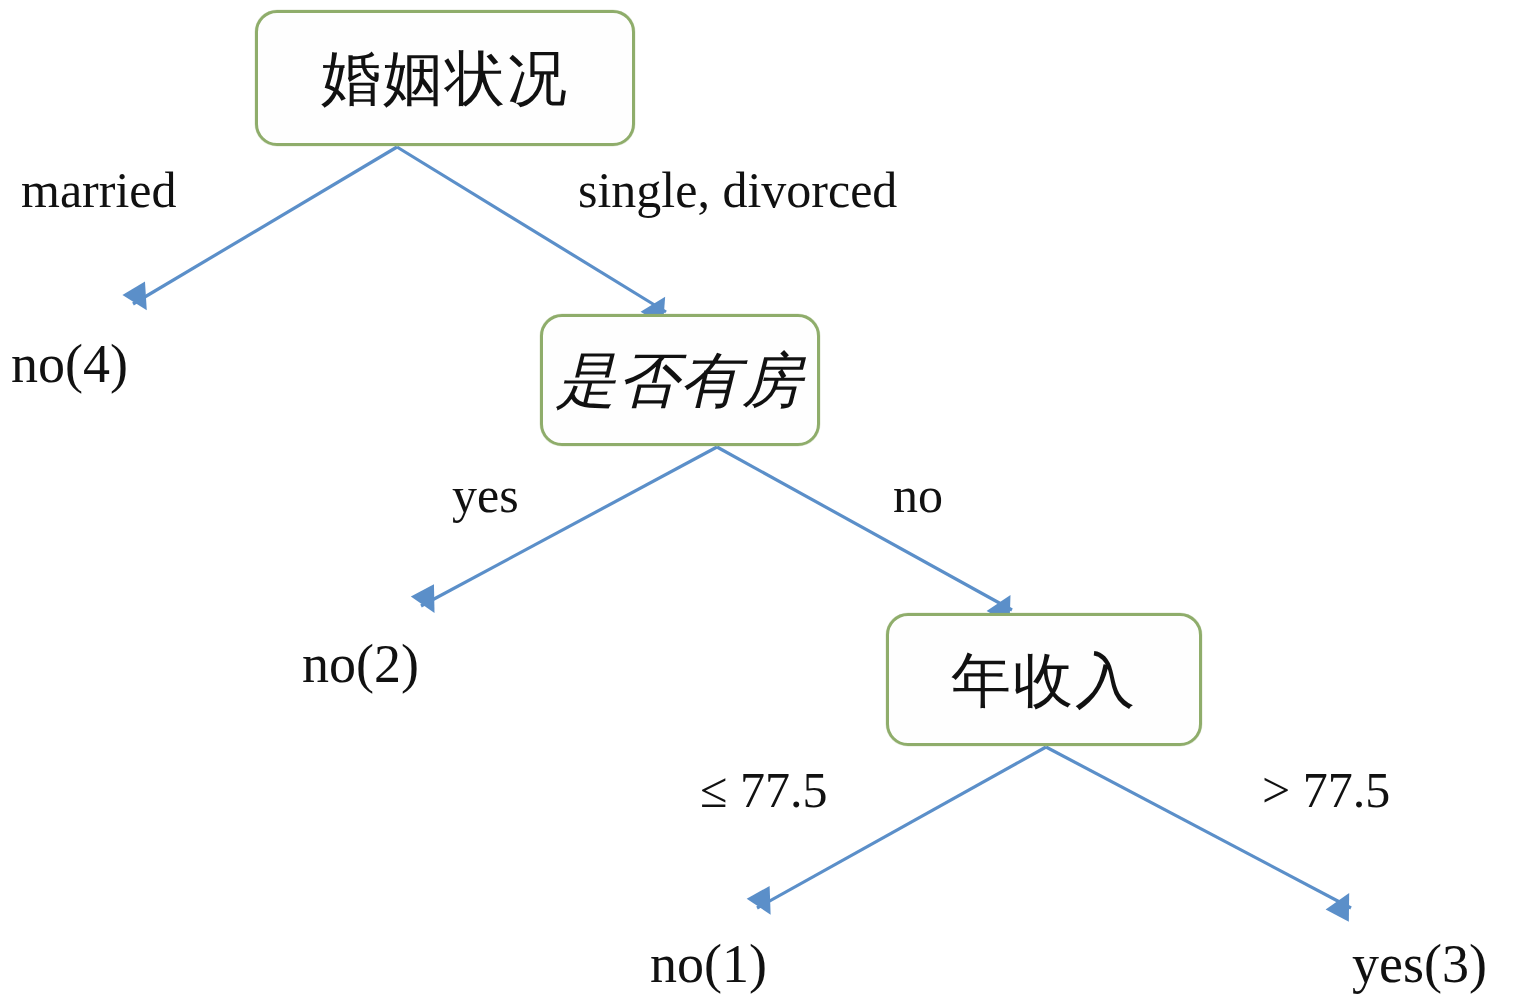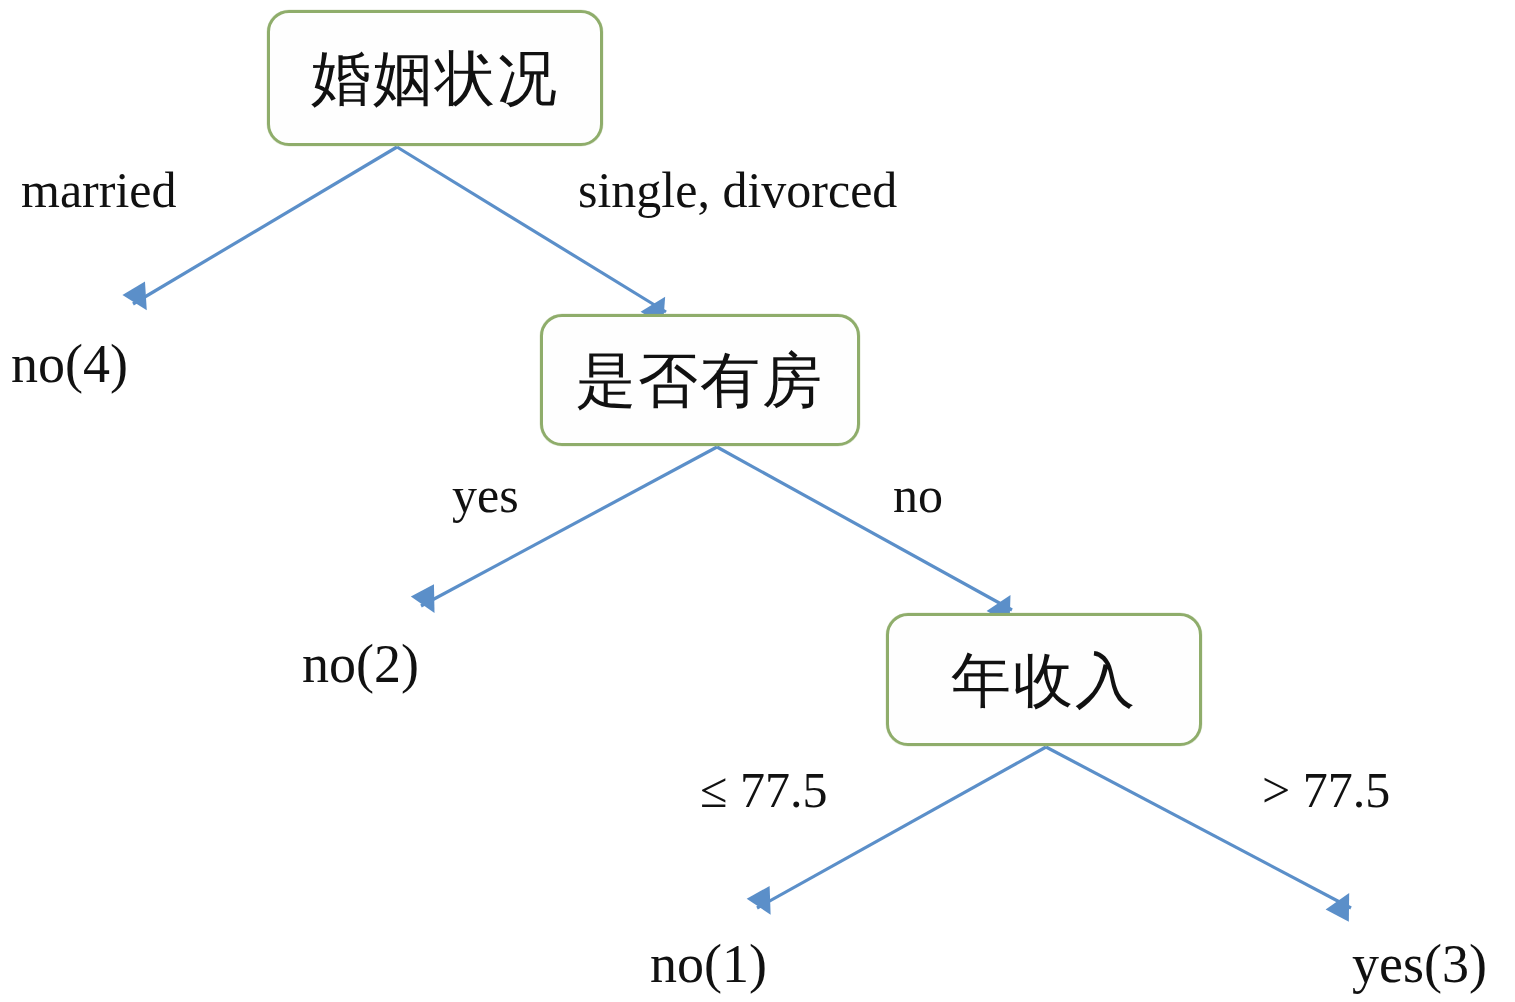--- a/index.html
+++ b/index.html
@@ -78,25 +78,25 @@
 
     <line x1="717" y1="447" x2="421" y2="606" stroke="#5b8fc9" stroke-width="3.2" marker-end="url(#arrowhead)"></line>
 
     <line x1="717" y1="447" x2="1012" y2="610" stroke="#5b8fc9" stroke-width="3.2" marker-end="url(#arrowhead)"></line>
 
     <line x1="1046" y1="747" x2="757" y2="908" stroke="#5b8fc9" stroke-width="3.2" marker-end="url(#arrowhead)"></line>
 
     <line x1="1046" y1="747" x2="1351" y2="908" stroke="#5b8fc9" stroke-width="3.2" marker-end="url(#arrowhead)"></line>
   </svg>
 
-  <div class="node" style="left:267px; top:10px; width:336px; height:136px;">
+  <div class="node" style="left:255px; top:10px; width:380px; height:136px;">
     <span class="node-label">婚姻状况</span>
   </div>
 
-  <div class="node" style="left:540px; top:314px; width:320px; height:132px;">
+  <div class="node" style="left:540px; top:314px; width:280px; height:132px;font-style:italic;">
     <span class="node-label">是否有房</span>
   </div>
 
   <div class="node" style="left:886px; top:613px; width:316px; height:133px;">
     <span class="node-label">年收入</span>
   </div>
 
   <div class="edge-label" style="left:21px; top:165px;">married</div>
 
   <div class="edge-label" style="left:578px; top:165px;">single, divorced</div>

